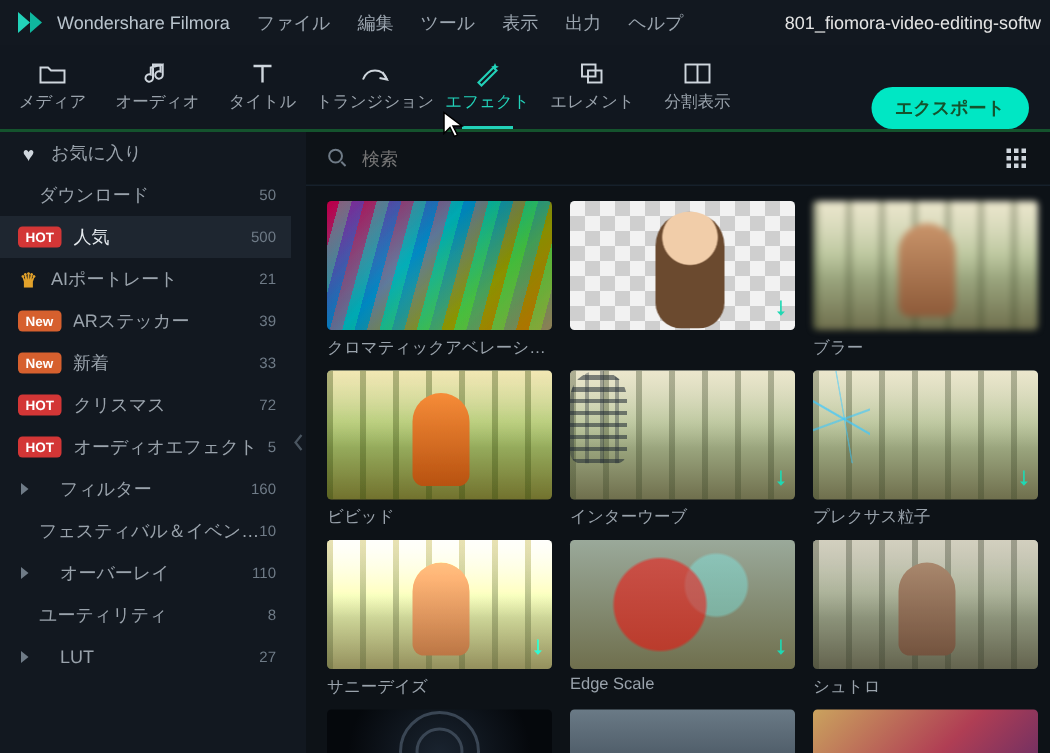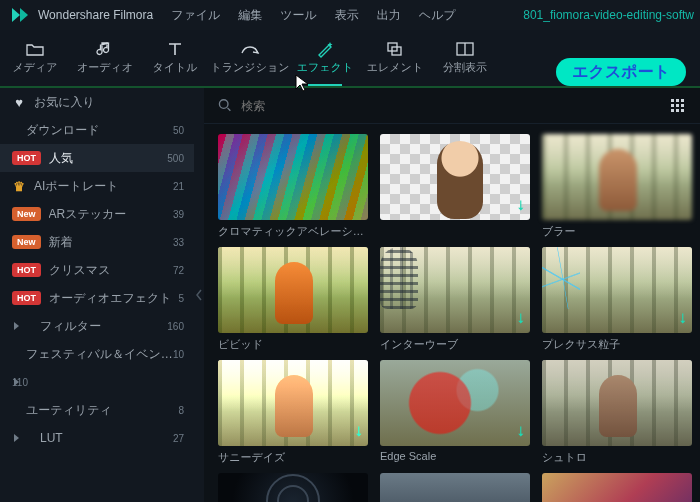--- a/index.html
+++ b/index.html
@@ -18,33 +18,33 @@
   *{box-sizing:border-box;font-family:"Segoe UI","Meiryo",Arial,sans-serif;}
   body{margin:0;background:#2b2f34;width:700px;height:502px;overflow:hidden;color:var(--text);}
   .app{width:700px;height:502px;background:#0f141a;display:flex;flex-direction:column;position:relative;}
 
   
   .titlebar{height:30px;background:#121820;display:flex;align-items:center;font-size:12px;}
   .logo{width:24px;height:24px;margin:0 6px 0 8px;display:flex;align-items:center;justify-content:center;}
   .app-name{color:#b9c4cd;margin-right:18px;}
   .menu{display:flex;gap:18px;color:#9ba5af;}
   .menu span{cursor:default;}
-  .project-name{margin-left:auto;margin-right:6px;color:#14b8a6;font-size:12px;overflow:hidden;white-space:nowrap;}
+  .project-name{margin-left:auto;margin-right:6px;color:#e5e5e5;font-size:12px;overflow:hidden;white-space:nowrap;}
 
   
   .toolbar{height:58px;background:#11171f;display:flex;align-items:flex-end;border-bottom:2px solid #14532d;position:relative;}
   .tabs{display:flex;height:100%;}
   .tab{width:70px;display:flex;flex-direction:column;align-items:center;justify-content:center;gap:3px;color:#9aa3ac;font-size:11px;position:relative;}
   .tab.wide{width:80px;}
   .tab.active{color:var(--accent);}
   .tab.active::after{content:"";position:absolute;bottom:0;left:18px;right:18px;height:2px;background:var(--accent);}
   .tab-ico{width:20px;height:16px;display:flex;align-items:center;justify-content:center;color:#cfd6dd;}
   .tab.active .tab-ico{color:var(--accent);}
   svg{display:block;}
-  .export-btn{margin-left:auto;margin-right:14px;background:var(--accent-strong);color:#1d4ed8;font-weight:600;font-size:16px;height:28px;padding:0 16px;border-radius:14px;display:flex;align-items:center;}
+  .export-btn{margin-left:auto;margin-right:14px;background:var(--accent-strong);color:#14532d;font-weight:600;font-size:12px;height:28px;padding:0 16px;border-radius:14px;display:flex;align-items:center;}
   .cursor{position:absolute;left:295px;top:44px;pointer-events:none;}
 
   
   .main{flex:1;display:flex;min-height:0;}
 
   
   .sidebar{width:194px;background:#121820;display:flex;flex-direction:column;font-size:12px;overflow:hidden;}
   .side-item{height:28px;display:flex;align-items:center;padding:0 10px 0 12px;color:#9aa3ac;position:relative;}
   .side-item .lbl{flex:1;white-space:nowrap;overflow:hidden;text-overflow:ellipsis;}
   .side-item .cnt{color:#6f7b87;font-size:10px;}
@@ -247,20 +247,21 @@
         </div>
         <div class="side-item chev">
           <span class="lbl">フィルター</span>
           <span class="cnt">160</span>
         </div>
         <div class="side-item indent">
           <span class="lbl">フェスティバル＆イベント</span>
           <span class="cnt">10</span>
         </div>
         <div class="side-item chev">
+          <span class="lbl">オーバーレイ</span>
           <span class="cnt">110</span>
         </div>
         <div class="side-item indent">
           <span class="lbl">ユーティリティ</span>
           <span class="cnt">8</span>
         </div>
         <div class="side-item chev">
           <span class="lbl">LUT</span>
           <span class="cnt">27</span>
         </div>

